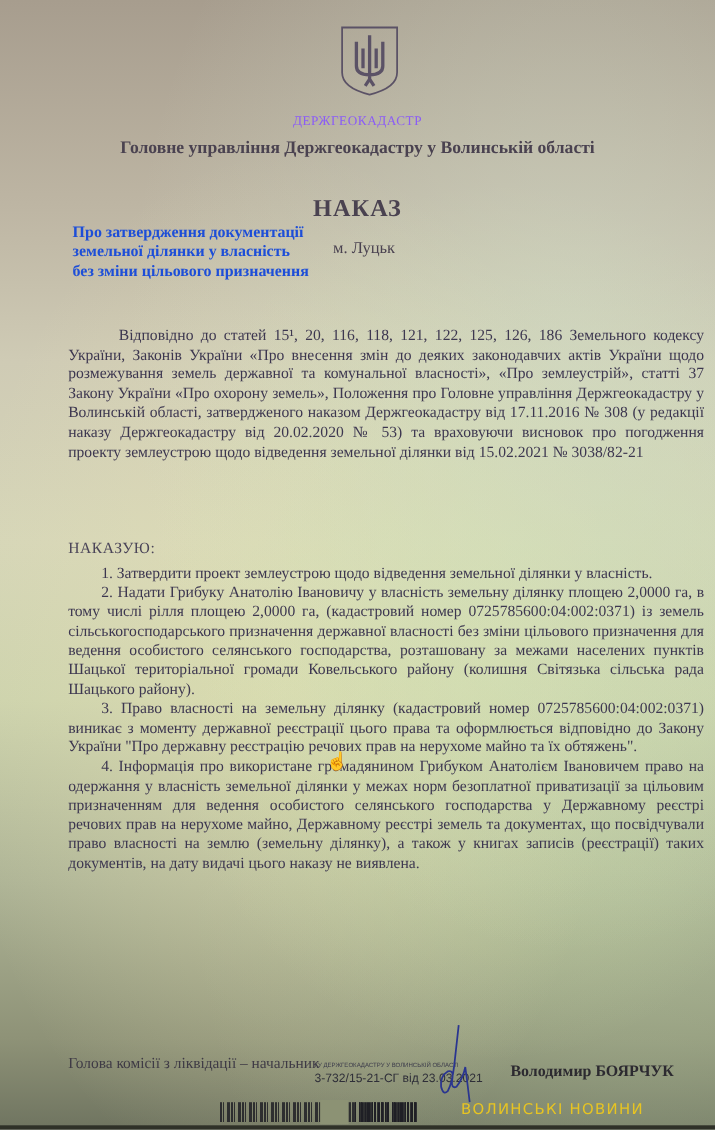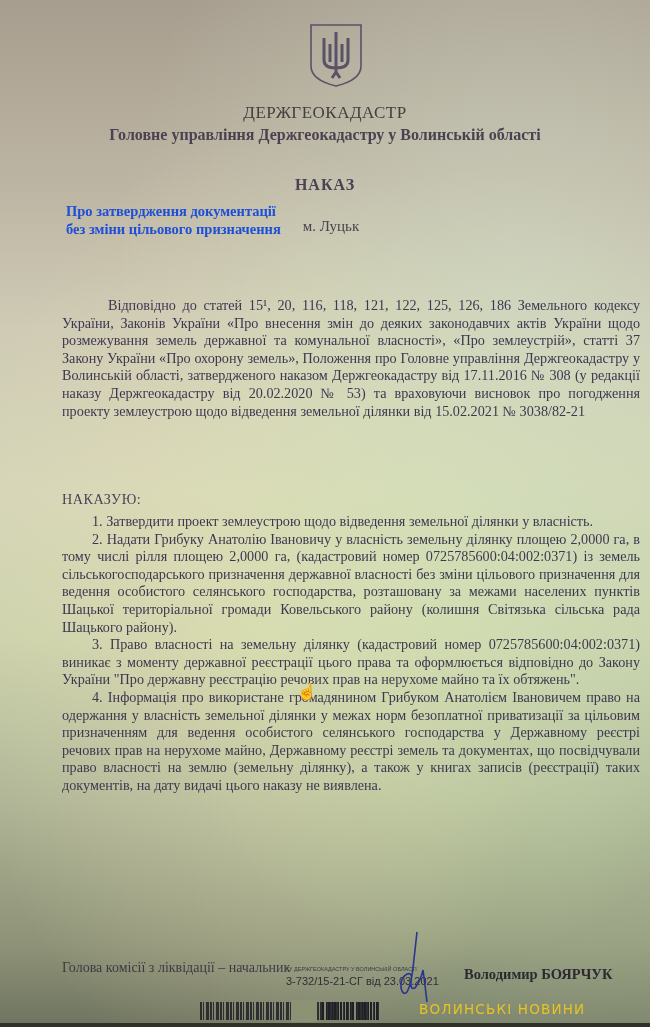--- a/index.html
+++ b/index.html
@@ -10,23 +10,23 @@
       radial-gradient(ellipse at 70% 55%, rgba(215,230,170,0.55), transparent 50%),
       radial-gradient(ellipse at 40% 60%, rgba(230,225,180,0.5), transparent 55%),
       radial-gradient(ellipse at 90% 75%, rgba(180,200,160,0.45), transparent 50%),
       linear-gradient(180deg, #a79d8e 0%, #bdb5a3 18%, #cfcbb5 32%, #d6d6b8 48%, #cdd3ad 62%, #aeb496 78%, #8e9277 92%, #6f7460 100%);
     font-family: "Liberation Serif", "DejaVu Serif", serif;
     color:#3a3446;
   }
   .abs { position:absolute; }
   .center { left:0; right:0; text-align:center; }
   #emblem { left:307px; top:22px; width:58px; height:66px; }
-  #agency { top:103px; font-size:17px; letter-spacing:0.5px; color:#404040; }
+  #agency { top:103px; font-size:12px; letter-spacing:0.5px; color:#8b5cf6; }
   #dept { top:126px; font-size:16px; font-weight:bold; color:#4a4250; }
-  #order-title { top:176px; font-size:16px; font-weight:bold; letter-spacing:1px; color:#4a4250; }
+  #order-title { top:176px; font-size:22px; font-weight:bold; letter-spacing:1px; color:#4a4250; }
   #city { top:218px; font-size:15px; color:#4a4250;padding-left:12px; }
   #subject { left:66px; top:210px; font-size:14.5px; font-weight:bold; line-height:18px; color:#1d4ed8; }
   .para { left:62px; width:578px; font-size:14.2px; line-height:17.6px; text-align:justify; color:#3d3750; }
   .indent { text-indent:46px; }
   #preamble { top:297px; }
   #order-word { left:62px; top:491px; font-size:14.2px; color:#4a4458; letter-spacing:0.5px; }
   #items { top:513px; }
   .item { text-indent:30px; margin:0; }
   #signer-role { left:62px; top:960px; font-size:14px; color:#3e3a45; }
   #signer-name { left:464px; top:966px; font-size:14.5px; font-weight:bold; color:#2c2a30;text-align:right; }
@@ -51,20 +51,21 @@
   <path d="M29 10 V50 M17 16 V38 Q17 46 29 46 Q41 46 41 38 V16 M23 22 V40 M35 22 V40 M29 50 L25 56 M29 50 L33 56" fill="none" stroke="#5b5266" stroke-width="3"></path>
 </svg>
 
 <div id="agency" class="abs center">ДЕРЖГЕОКАДАСТР</div>
 <div id="dept" class="abs center">Головне управління Держгеокадастру у Волинській області</div>
 <div id="order-title" class="abs center">НАКАЗ</div>
 <div id="city" class="abs center">м. Луцьк</div>
 
 <div id="subject" class="abs" style="top:202px;">
   <div>Про затвердження документації</div>
+  <div>земельної ділянки у власність</div>
   <div>без зміни цільового призначення</div>
 </div>
 
 <div id="preamble" class="abs para indent">Відповідно до статей 15¹, 20, 116, 118, 121, 122, 125, 126, 186 Земельного кодексу України, Законів України «Про внесення змін до деяких законодавчих актів України щодо розмежування земель державної та комунальної власності», «Про землеустрій», статті 37 Закону України «Про охорону земель», Положення про Головне управління Держгеокадастру у Волинській області, затвердженого наказом Держгеокадастру від 17.11.2016 № 308 (у редакції наказу Держгеокадастру від 20.02.2020 № 53) та враховуючи висновок про погодження проекту землеустрою щодо відведення земельної ділянки від 15.02.2021 № 3038/82-21</div>
 
 <div id="order-word" class="abs">НАКАЗУЮ:</div>
 
 <div id="items" class="abs para">
   <p class="item">1. Затвердити проект землеустрою щодо відведення земельної ділянки у власність.</p>
   <p class="item">2. Надати Грибуку Анатолію Івановичу у власність земельну ділянку площею 2,0000 га, в тому числі рілля площею 2,0000 га, (кадастровий номер 0725785600:04:002:0371) із земель сільськогосподарського призначення державної власності без зміни цільового призначення для ведення особистого селянського господарства, розташовану за межами населених пунктів Шацької територіальної громади Ковельського району (колишня Світязька сільська рада Шацького району).</p>

